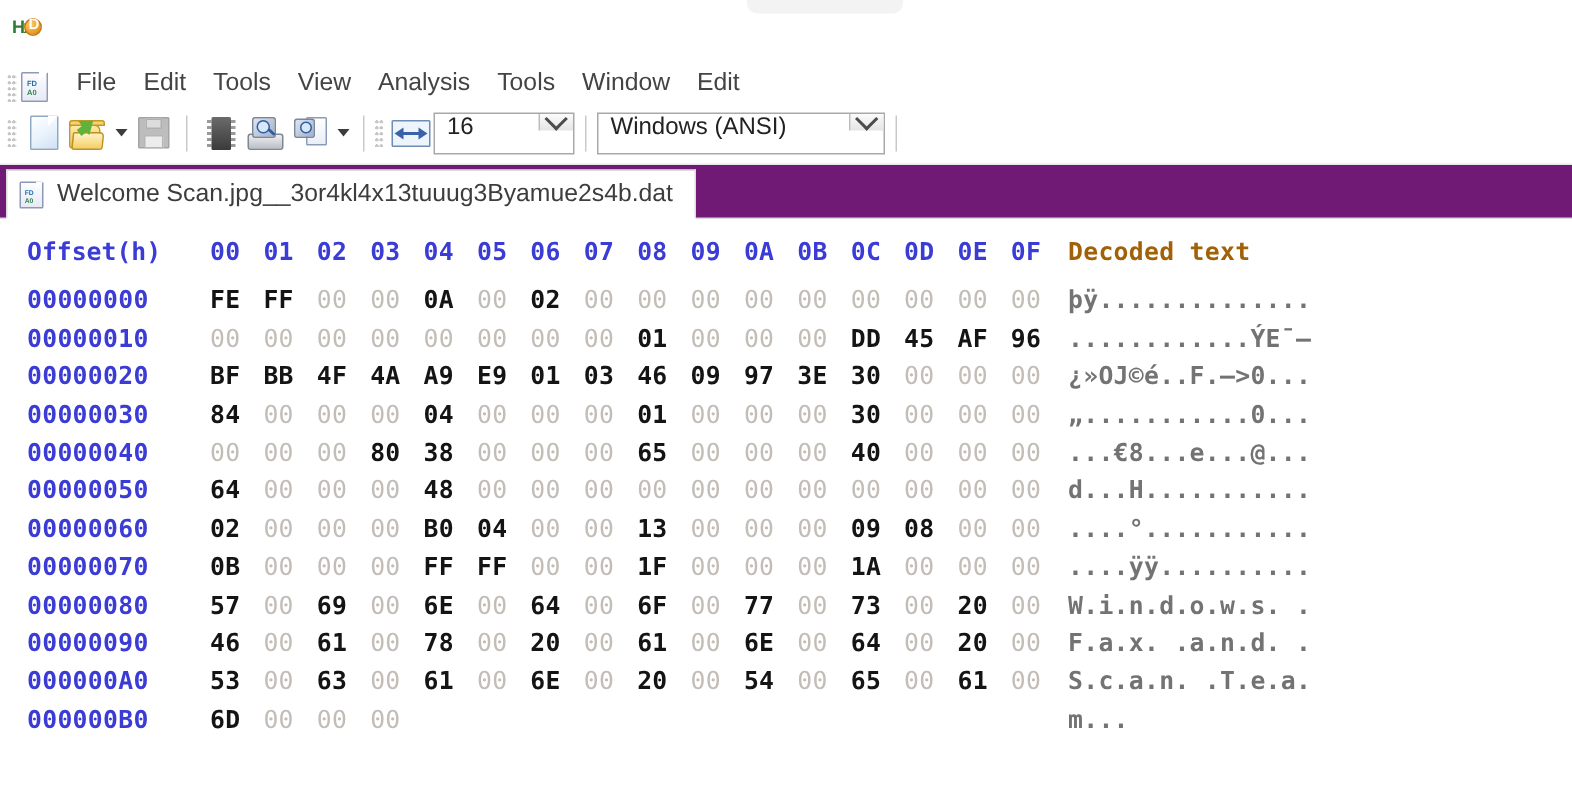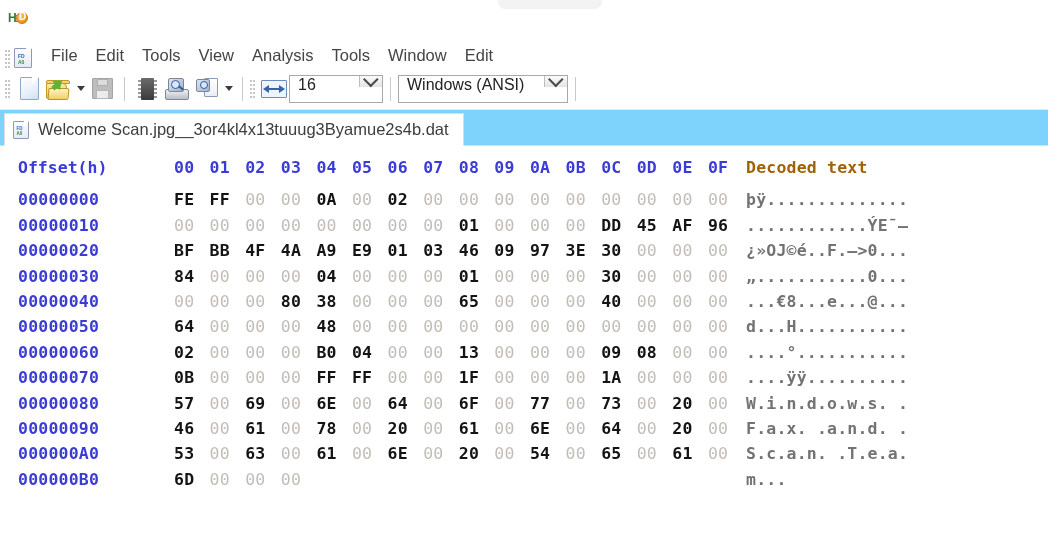--- a/index.html
+++ b/index.html
@@ -372,27 +372,27 @@
     justify-content: center;
   }
   .combo .drop i {
     display: block;
     width: 9px; height: 9px;
     border-left: 2px solid #4b4b4b;
     border-bottom: 2px solid #4b4b4b;
     transform: rotate(-45deg) translate(1px,-2px);
   }
   .combo-width { width: 94px; }
-  .combo-enc   { width: 170px; }
+  .combo-enc   { width: 192px; }
   .combo-base  { width: 108px; }
 
   
   .tabstrip {
     height: 36px;
-    background: #7dd3fc;
+    background: #701a75;
     display: flex;
     align-items: flex-end;
     border-bottom: 1px solid #dcdcdc;
     box-sizing: border-box;
     padding-left: 4px;
   }
   .tab {
     height: 33px;
     display: flex;
     align-items: center;
@@ -443,21 +443,21 @@
   .hexrow {
     display: flex;
     align-items: baseline;
     height: 25.4px;
     white-space: pre;
     font-size: 16.5px;
     letter-spacing: 0.2px;
   }
   .hdr { margin-bottom: 7px; }
   .col-off {
-    width: 174px;
+    width: 140px;
     padding-left: 18px;
     color: #3b3bd6;
     flex: 0 0 auto;
     font-weight: bold;
     box-sizing: border-box;
   }
   .hdr .col-off { letter-spacing: 0px; }
   .col-bytes {
     width: 570px;
     flex: 0 0 auto;

